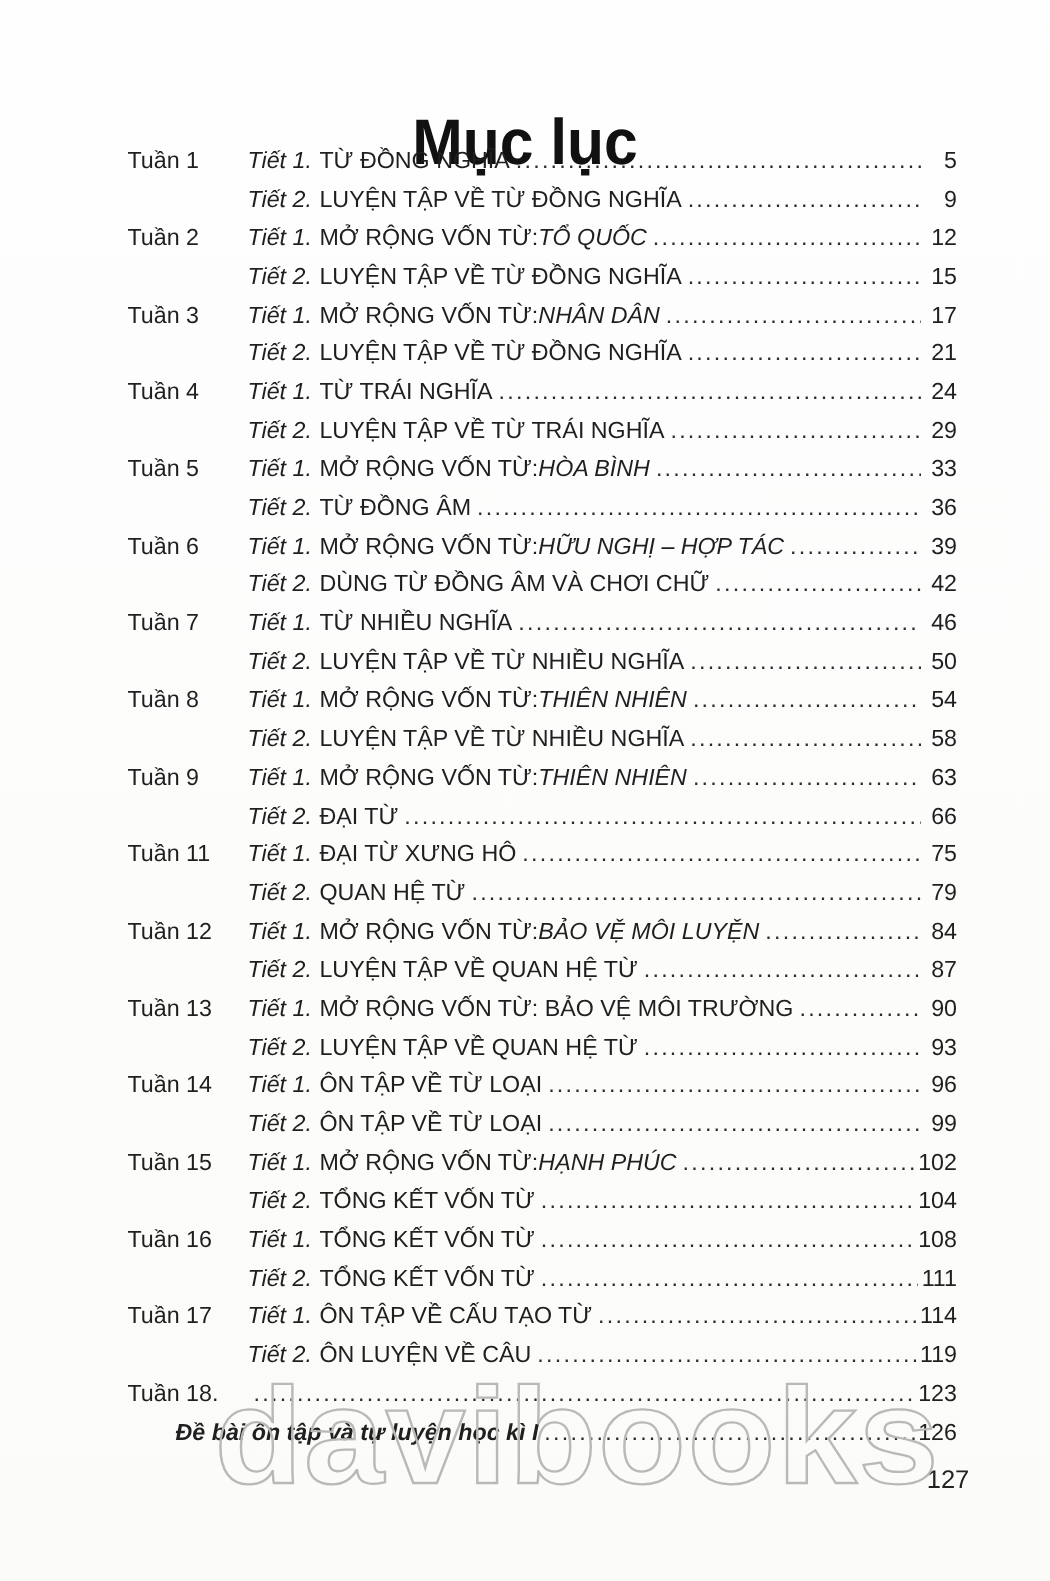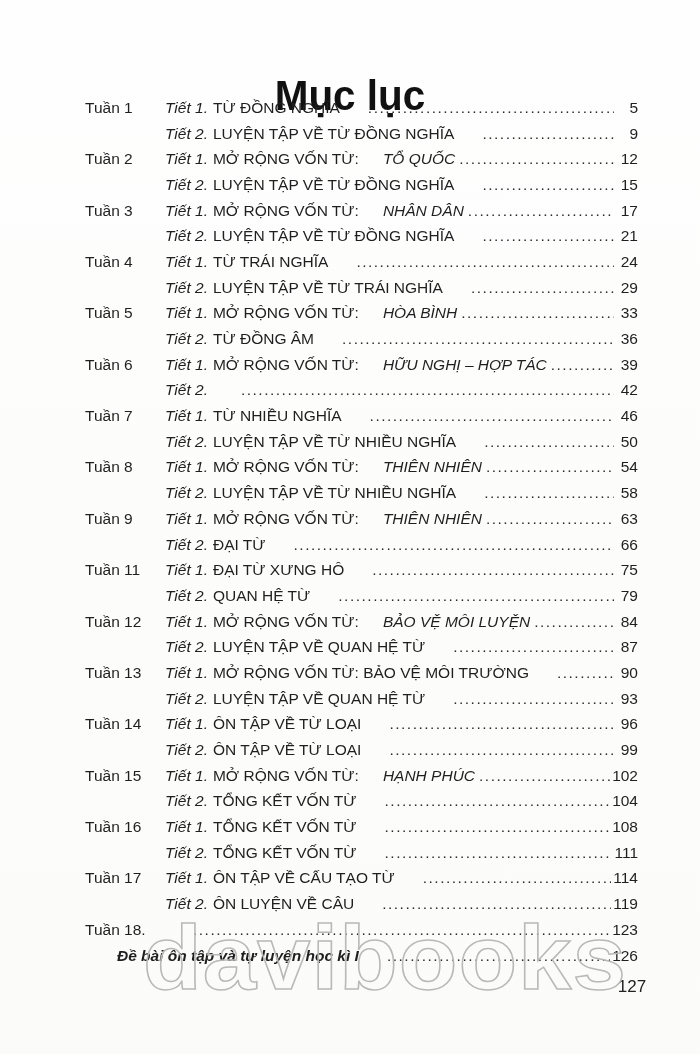--- a/index.html
+++ b/index.html
@@ -49,21 +49,20 @@
   .week {
     flex: none;
     width: 80px;
   }
   .lesson {
     font-style: italic;
     margin-right: 5px;
   }
   .topic {
     font-style: italic;
-    margin-left: 24px;
   }
   .leader {
     flex: 1;
     overflow: hidden;
     min-width: 12px;
     margin: 0 2px 0 4px;
     letter-spacing: 1.5px;
     color: #2a2a2a;
   }
   .leader::after {
@@ -204,20 +203,21 @@
     <span class="week">Tuần 6</span>
     <span class="lesson">Tiết 1.</span>
     <span class="title">MỞ RỘNG VỐN TỪ: </span>
     <span class="topic">HỮU NGHỊ – HỢP TÁC</span>
     <span class="leader"></span>
     <span class="page-ref">39</span>
   </div>
       <div class="row">
     <span class="week"></span>
     <span class="lesson">Tiết 2.</span>
+    <span class="title">DÙNG TỪ ĐỒNG ÂM VÀ CHƠI CHỮ</span>
     <span class="topic"></span>
     <span class="leader"></span>
     <span class="page-ref">42</span>
   </div>
       <div class="row">
     <span class="week">Tuần 7</span>
     <span class="lesson">Tiết 1.</span>
     <span class="title">TỪ NHIỀU NGHĨA</span>
     <span class="topic"></span>
     <span class="leader"></span>

